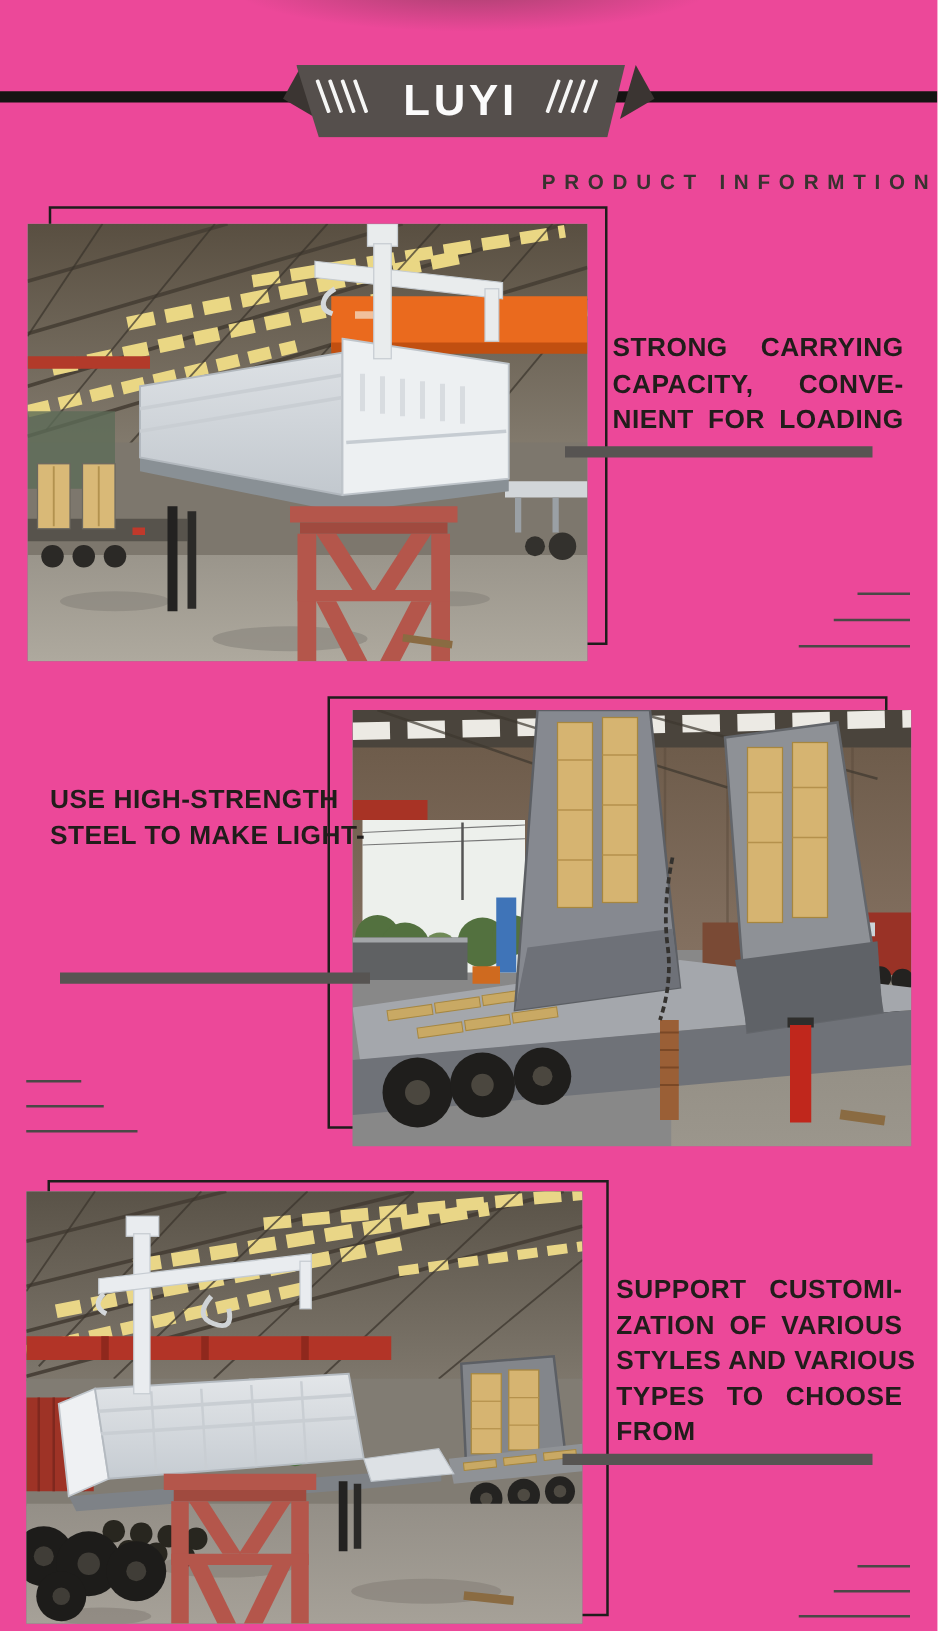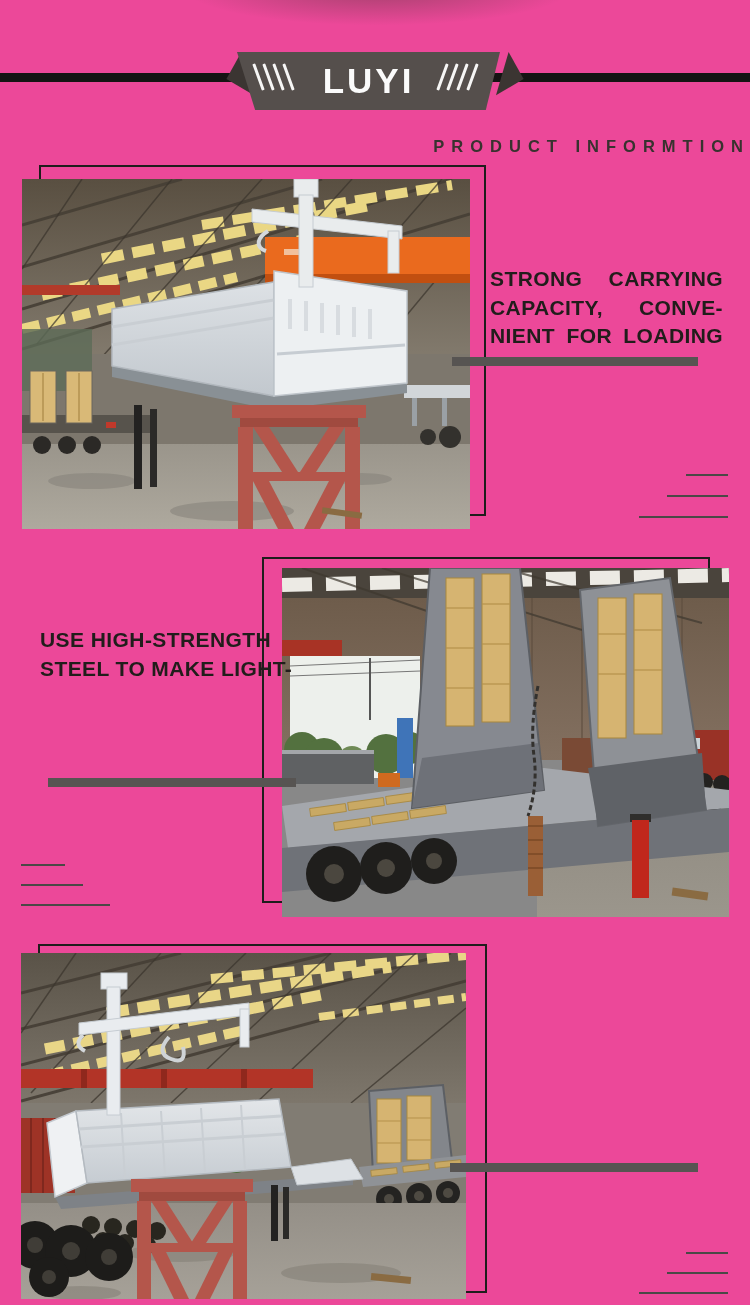--- a/index.html
+++ b/index.html
@@ -475,18 +475,25 @@
         <circle cx="50" cy="298" r="26" fill="#1d1c1a"></circle>
           <circle cx="50" cy="298" r="9" fill="#403d37"></circle>
         <circle cx="88" cy="304" r="24" fill="#1d1c1a"></circle>
           <circle cx="88" cy="304" r="8" fill="#403d37"></circle>
         <circle cx="28" cy="324" r="20" fill="#1d1c1a"></circle>
           <circle cx="28" cy="324" r="7" fill="#403d37"></circle>
       </g>
       <rect x="350" y="322" width="40" height="7" fill="#8a6b42" transform="rotate(6 370 325)"></rect>
     </svg>
   </div>
+  <div class="abs sec-text t3">
+    <div class="ln">SUPPORT CUSTOMI-</div>
+    <div class="ln">ZATION OF VARIOUS</div>
+    <div class="ln">STYLES AND VARIOUS</div>
+    <div class="ln">TYPES TO CHOOSE</div>
+    <div class="ln no-just">FROM</div>
+  </div>
   <div class="abs gbar b3"></div>
   <div class="abs deco d3a"></div>
   <div class="abs deco d3b"></div>
   <div class="abs deco d3c"></div>
 
 </div>
 
 </body></html>

